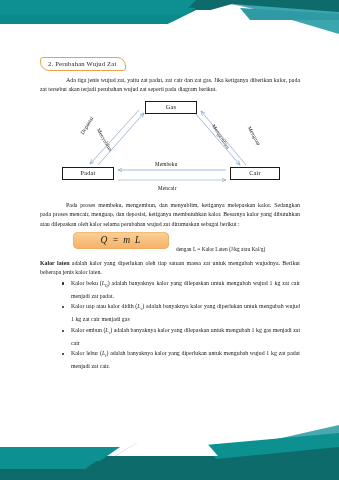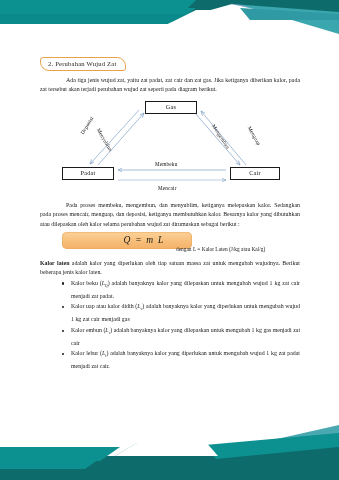--- a/index.html
+++ b/index.html
@@ -80,33 +80,32 @@
   .lbl-deposisi{left:39px;top:33px;transform:rotate(-58deg);transform-origin:left top;}
   .lbl-menyublim{left:61px;top:28px;transform:rotate(60deg);transform-origin:left top;}
   .lbl-menguap{left:212px;top:26px;transform:rotate(61deg);transform-origin:left top;}
   .lbl-mengembun{left:176px;top:24px;transform:rotate(57deg);transform-origin:left top;}
   .lbl-membeku{left:115px;top:62px;}
   .lbl-mencair{left:118px;top:86px;}
 
   
   .formula-row{position:relative;height:26px;margin:3px 0 1px 0;}
   .formula-box{
-    position:absolute;left:22px;top:0;
+    position:absolute;left:33px;top:0;
     width:96px;height:17px;
     background:linear-gradient(180deg,#fbd29a 0%,#f7be79 55%,#f4b169 100%);
     border-radius:5px;
     box-shadow:inset 0 0 0 .6px #eaa95f;
     font-family:"Liberation Serif", serif;
     font-style:italic;
     font-size:9.5px;
     color:#1a1a1a;
     text-align:center;
     line-height:17px;
     letter-spacing:1.2px;
-    padding-left:34px;
   }
   .formula-note{
     position:absolute;left:136px;top:14px;
     font-size:5.4px;color:#1a1a1a;white-space:nowrap;
   }
 
   ul.bullets{
     margin:1px 0 0 0;
     padding:0 0 0 22px;
     list-style:none;

